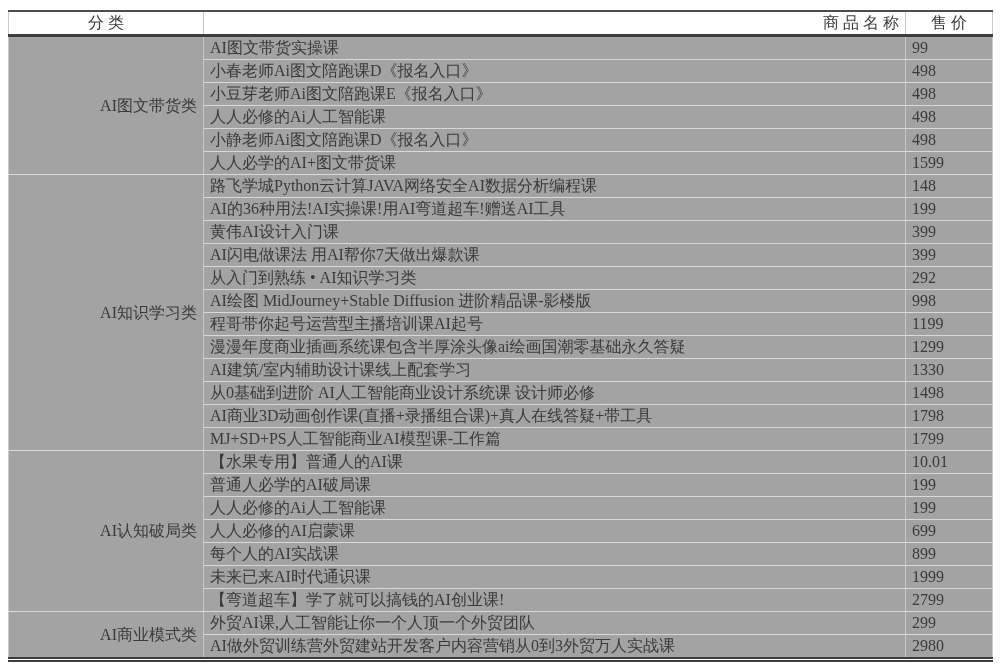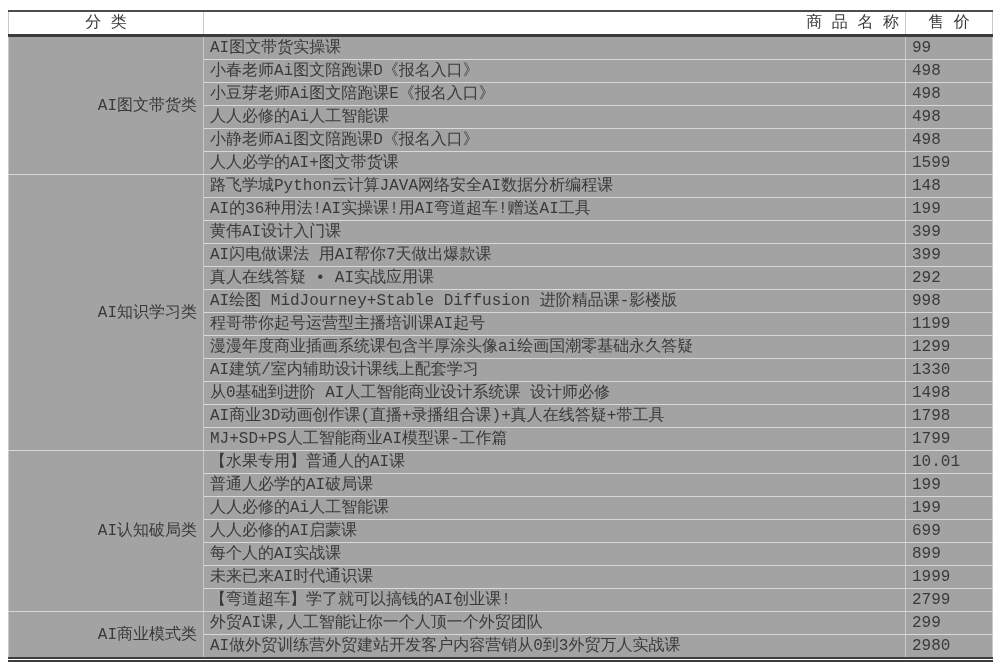--- a/index.html
+++ b/index.html
@@ -8,21 +8,21 @@
     background: #ffffff;
     width: 1000px;
     height: 666px;
     overflow: hidden;
   }
   .sheet {
     width: 884px;
     height: 666px;
     box-sizing: border-box;
     padding: 10px 8px 0 8px;
-    font-family: Liberation Mono, monospace;
+    font-family: Liberation Serif, serif;
     color: #3a3a3a;
   }
   table.price-table {
     border-collapse: collapse;
     table-layout: fixed;
     width: 984px;
   }
   col.c-cat   { width: 195px; }
   col.c-name  { width: 702px; }
   col.c-price { width: 87px; }
@@ -115,21 +115,21 @@
         </tr>
         <tr>
           <td class="name">黄伟AI设计入门课</td>
           <td class="price">399</td>
         </tr>
         <tr>
           <td class="name">AI闪电做课法 用AI帮你7天做出爆款课</td>
           <td class="price">399</td>
         </tr>
         <tr>
-          <td class="name">真人在线答疑 • AI实战应用课</td>
+          <td class="name">从入门到熟练 • AI知识学习类</td>
           <td class="price">292</td>
         </tr>
         <tr>
           <td class="name">AI绘图 MidJourney+Stable Diffusion 进阶精品课-影楼版</td>
           <td class="price">998</td>
         </tr>
         <tr>
           <td class="name">程哥带你起号运营型主播培训课AI起号</td>
           <td class="price">1199</td>
         </tr>

